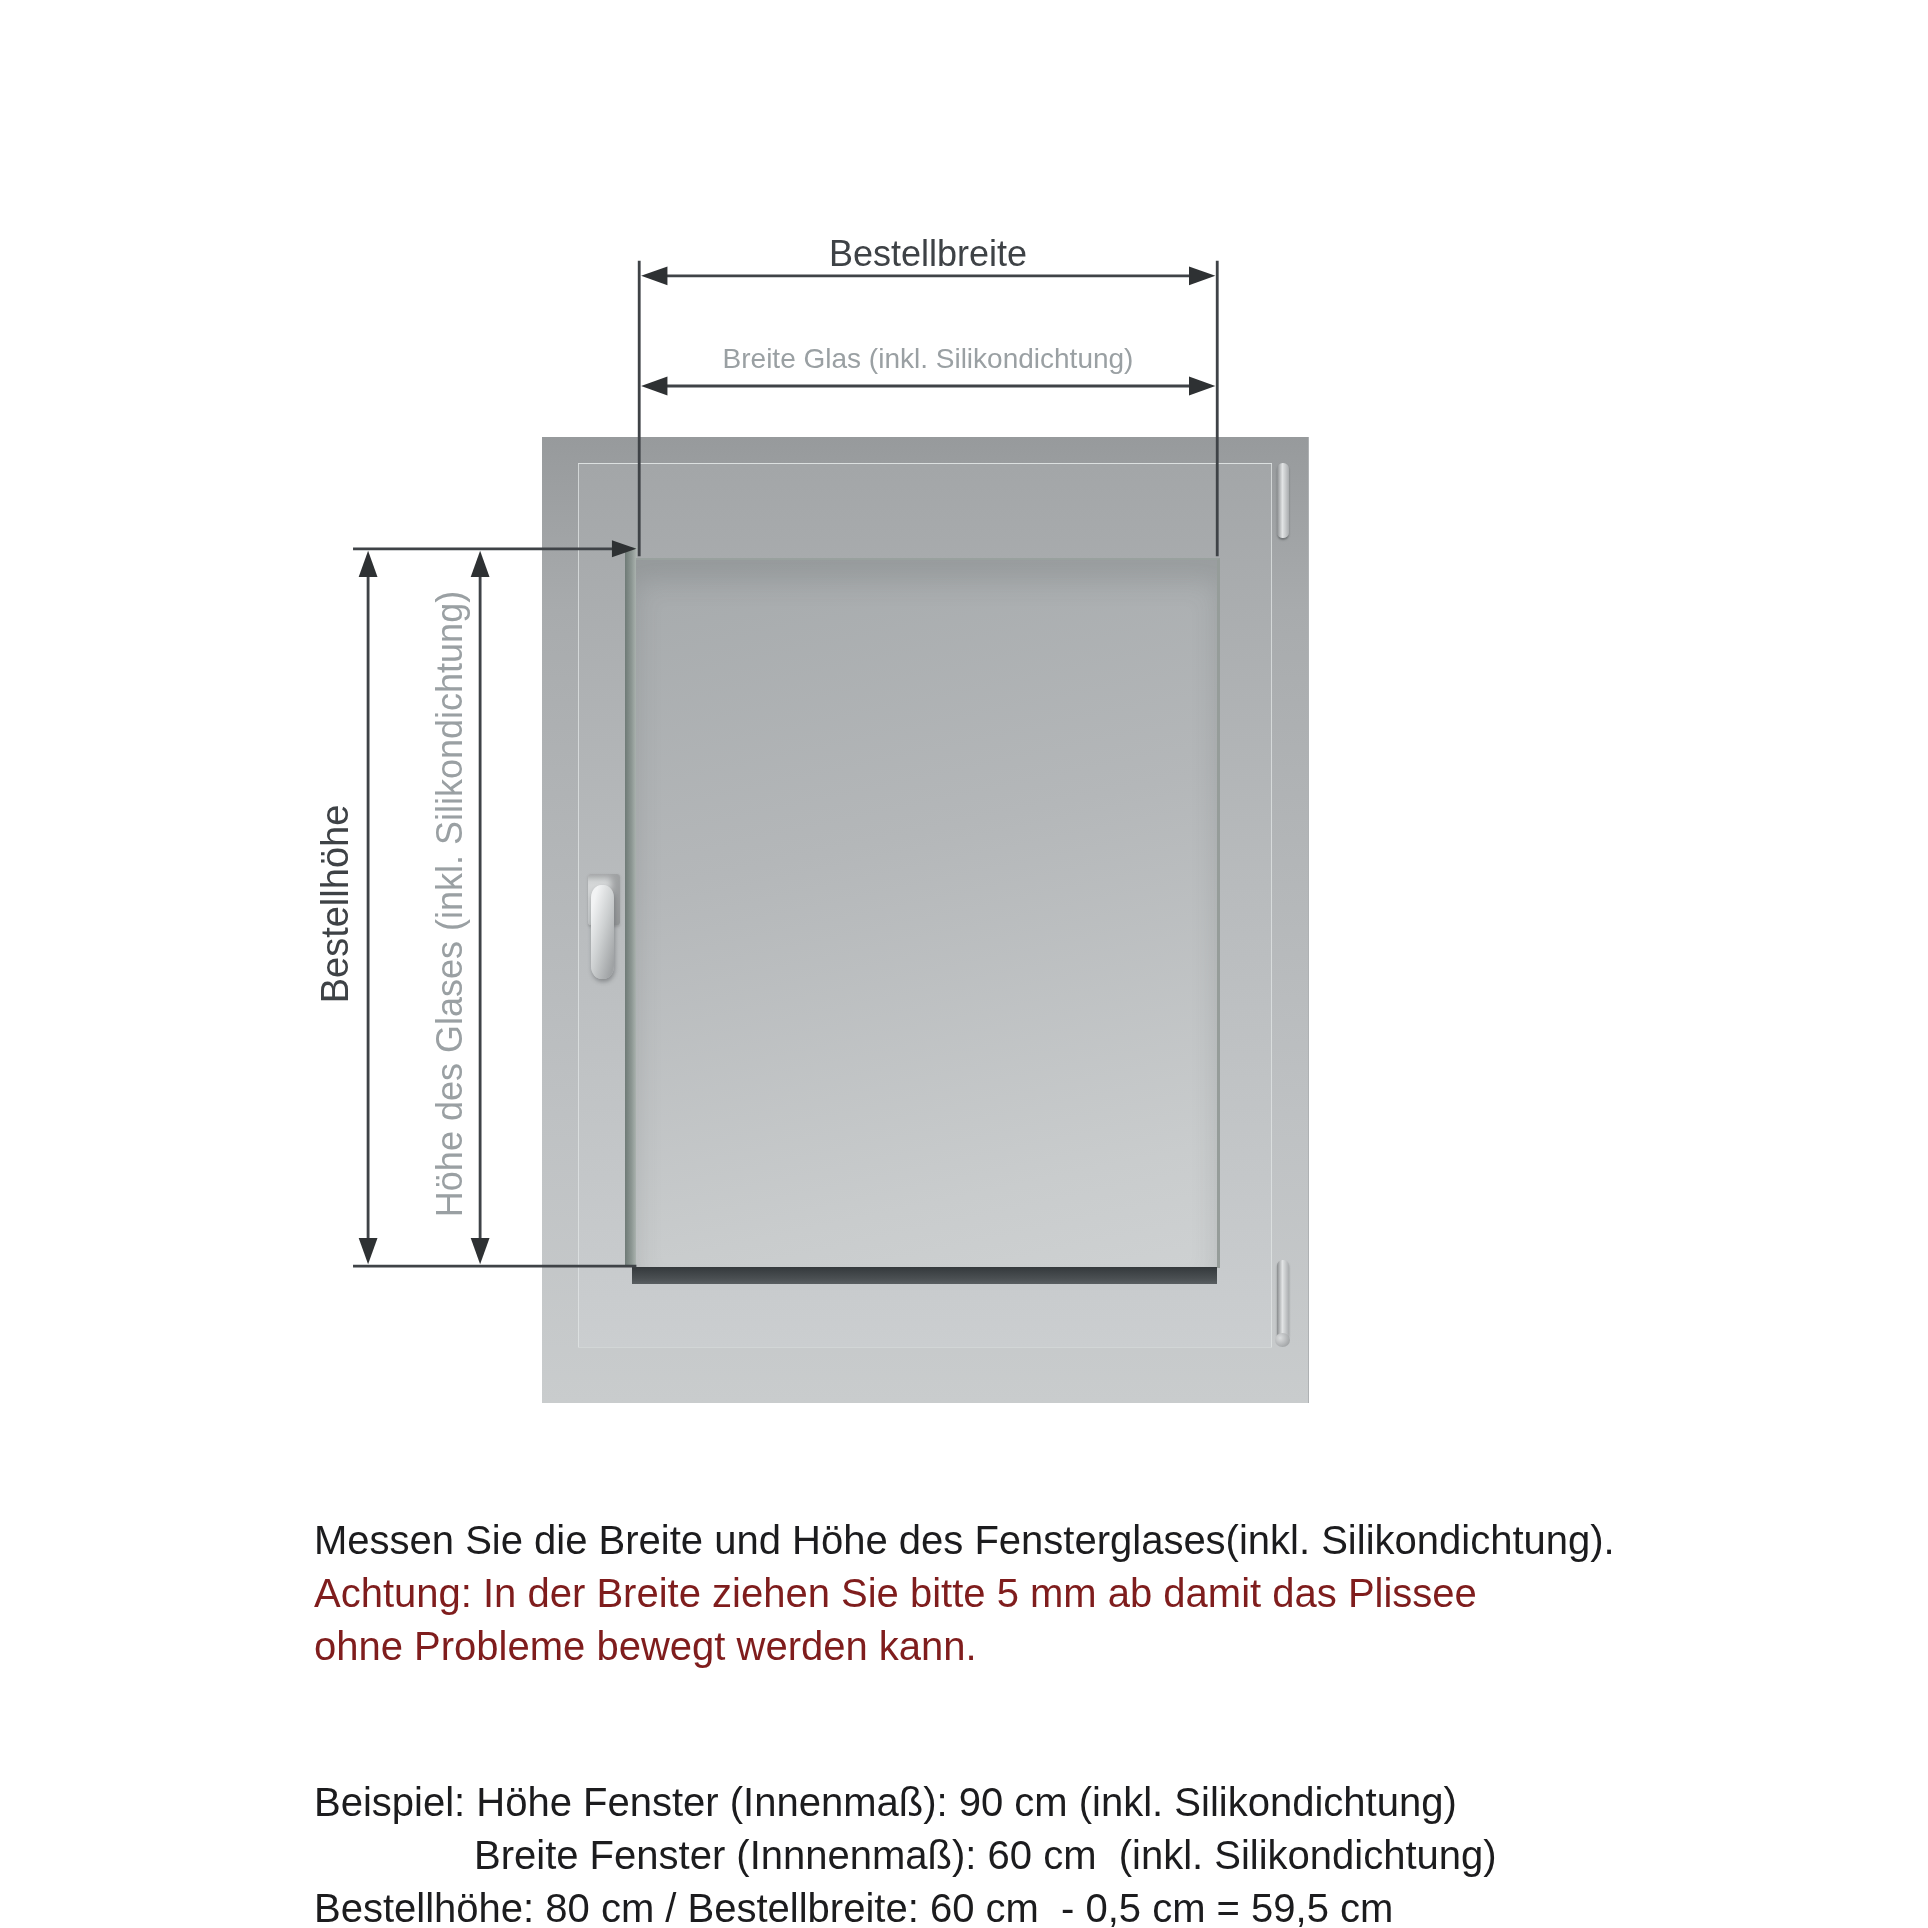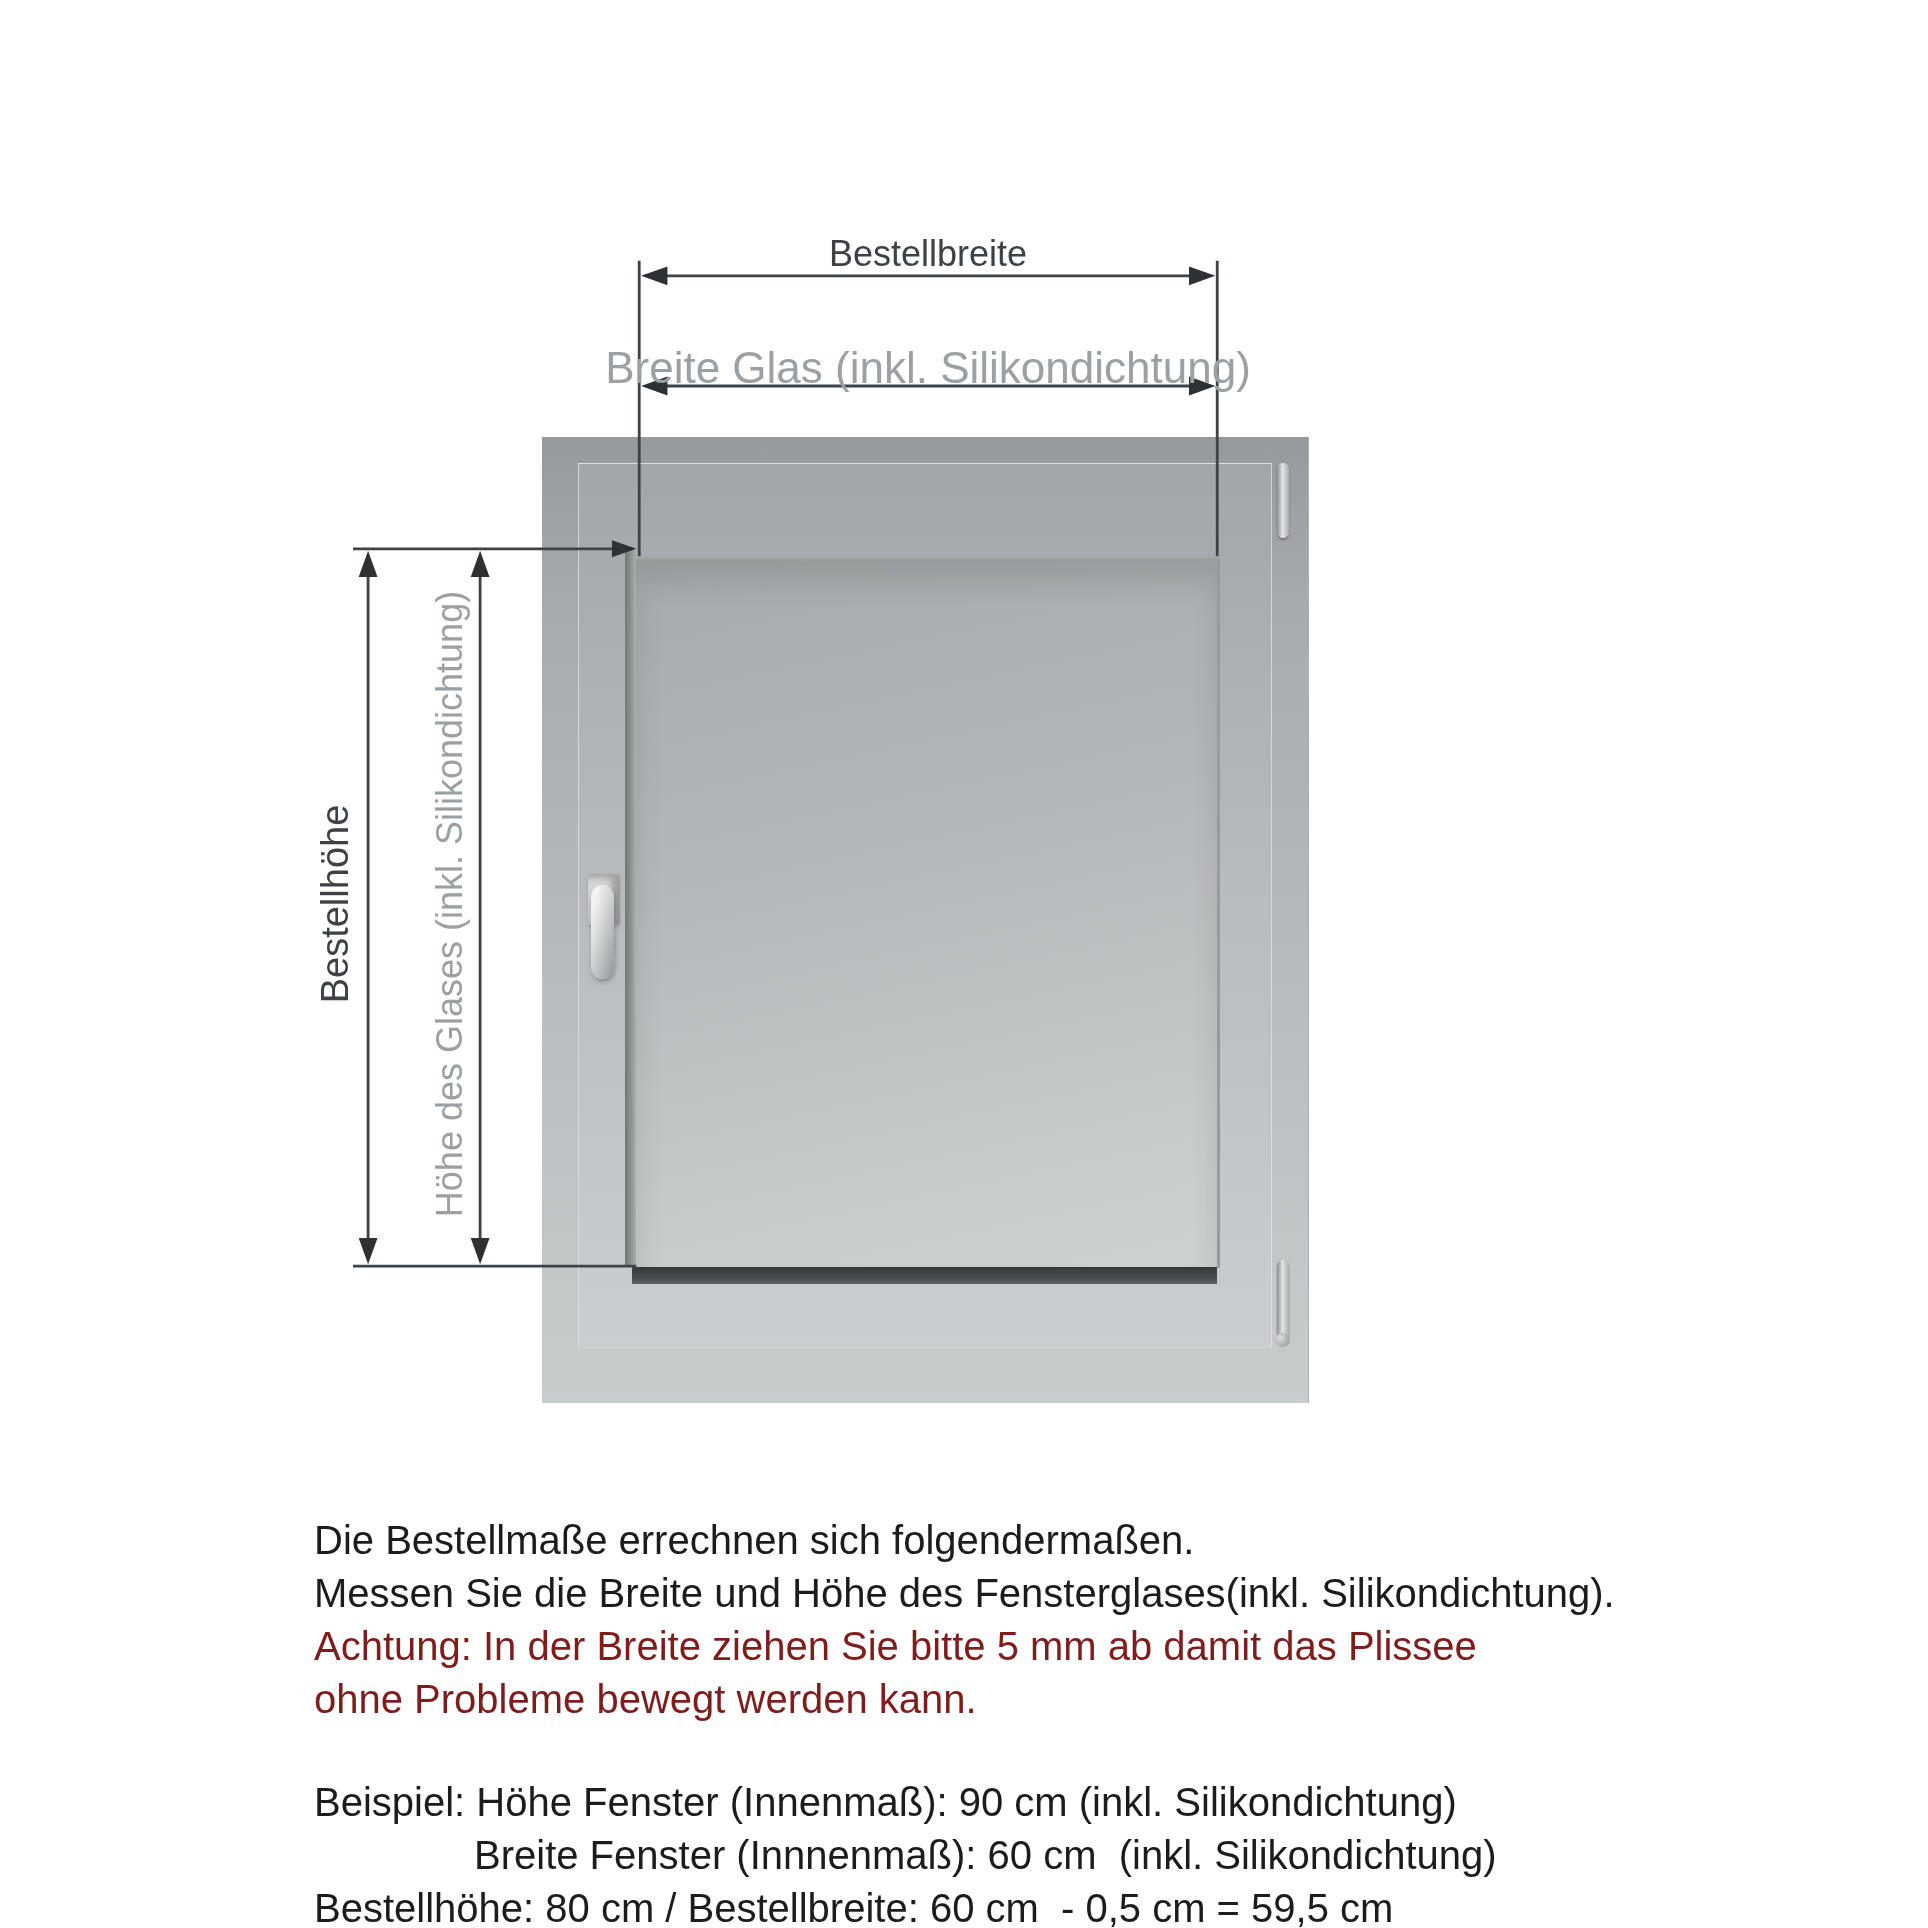--- a/index.html
+++ b/index.html
@@ -56,21 +56,21 @@
   .hinge-top{top:26px;height:75px;}
   .hinge-bottom{top:823px;height:79px;}
   .hinge-bottom::after{
     content:"";position:absolute;left:-1.9px;bottom:-7.5px;width:15px;height:14px;border-radius:50%;
     background:radial-gradient(circle at 35% 35%,#dcdedf,#8f9294);
   }
   
   .dims{position:absolute;left:0;top:0;pointer-events:none;}
   .dim-label{position:absolute;white-space:nowrap;}
   .lbl-order-width{left:928px;top:233px;transform:translateX(-50%);font-size:36px;color:#3e4246;}
-  .lbl-glass-width{left:928px;top:343px;transform:translateX(-50%);font-size:44px;color:#9aa0a3;}
+  .lbl-glass-width{left:928px;top:343px;transform:translateX(-50%);font-size:28px;color:#9aa0a3;}
   .lbl-order-height{left:335px;top:904px;transform:translate(-50%,-50%) rotate(-90deg);font-size:38px;color:#3e4246;}
   .lbl-glass-height{left:450px;top:904px;transform:translate(-50%,-50%) rotate(-90deg);font-size:36px;color:#9aa0a3;}
   
   .instructions{position:absolute;left:314px;top:1514px;font-size:40px;color:#1c1c1e;}
   .example{position:absolute;left:314px;top:1776px;font-size:40px;color:#1c1c1e;}
   .tline{height:53px;line-height:53px;white-space:pre;}
   .warning{color:#7f1d1d;}
   .indent{padding-left:160px;}
 </style>
 </head>
@@ -117,21 +117,20 @@
       <polygon points="676,583 650,574 650,592"></polygon>
     </g>
   </svg>
 
   <div class="dim-label lbl-order-width">Bestellbreite</div>
   <div class="dim-label lbl-glass-width">Breite Glas (inkl. Silikondichtung)</div>
   <div class="dim-label lbl-order-height">Bestellhöhe</div>
   <div class="dim-label lbl-glass-height">Höhe des Glases (inkl. Silikondichtung)</div>
 
   <div class="instructions">
-    <div class="tline">Die Bestellmaße errechnen sich folgendermaßen.</div>
     <div class="tline">Messen Sie die Breite und Höhe des Fensterglases(inkl. Silikondichtung).</div>
     <div class="tline warning">Achtung: In der Breite ziehen Sie bitte 5 mm ab damit das Plissee</div>
     <div class="tline warning">ohne Probleme bewegt werden kann.</div>
   </div>
 
   <div class="example">
     <div class="tline">Beispiel: Höhe Fenster (Innenmaß): 90 cm (inkl. Silikondichtung)</div>
     <div class="tline indent">Breite Fenster (Innnenmaß): 60 cm  (inkl. Silikondichtung)</div>
     <div class="tline">Bestellhöhe: 80 cm / Bestellbreite: 60 cm  - 0,5 cm = 59,5 cm</div>
   </div>

